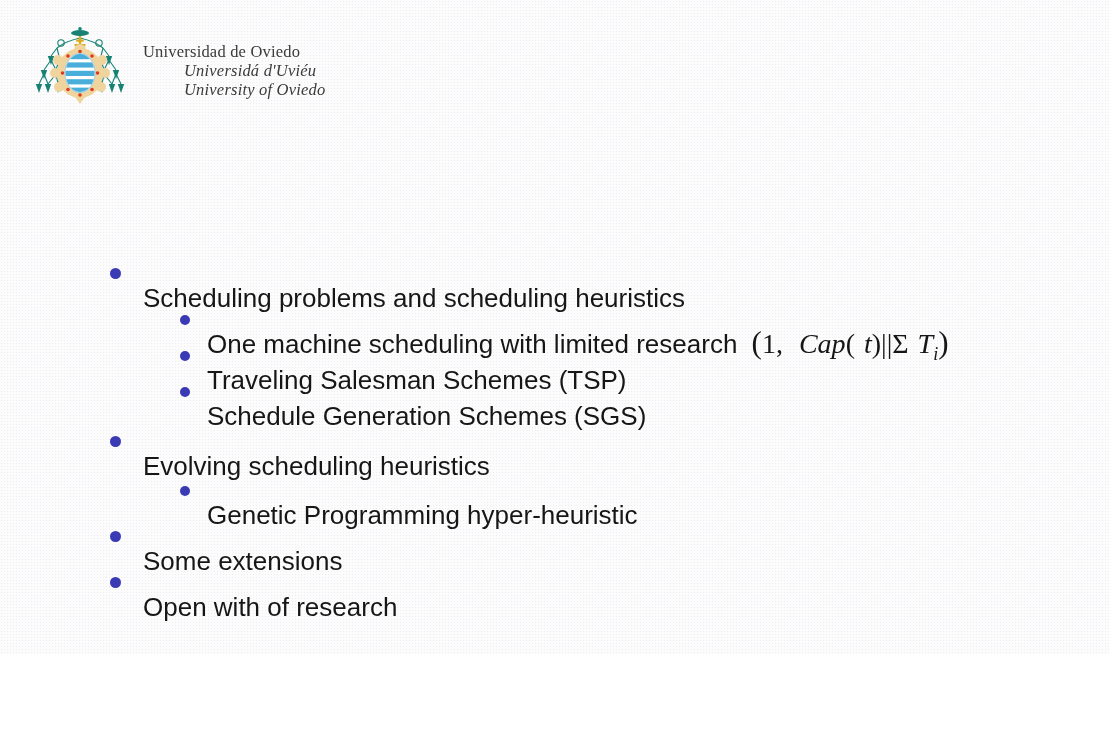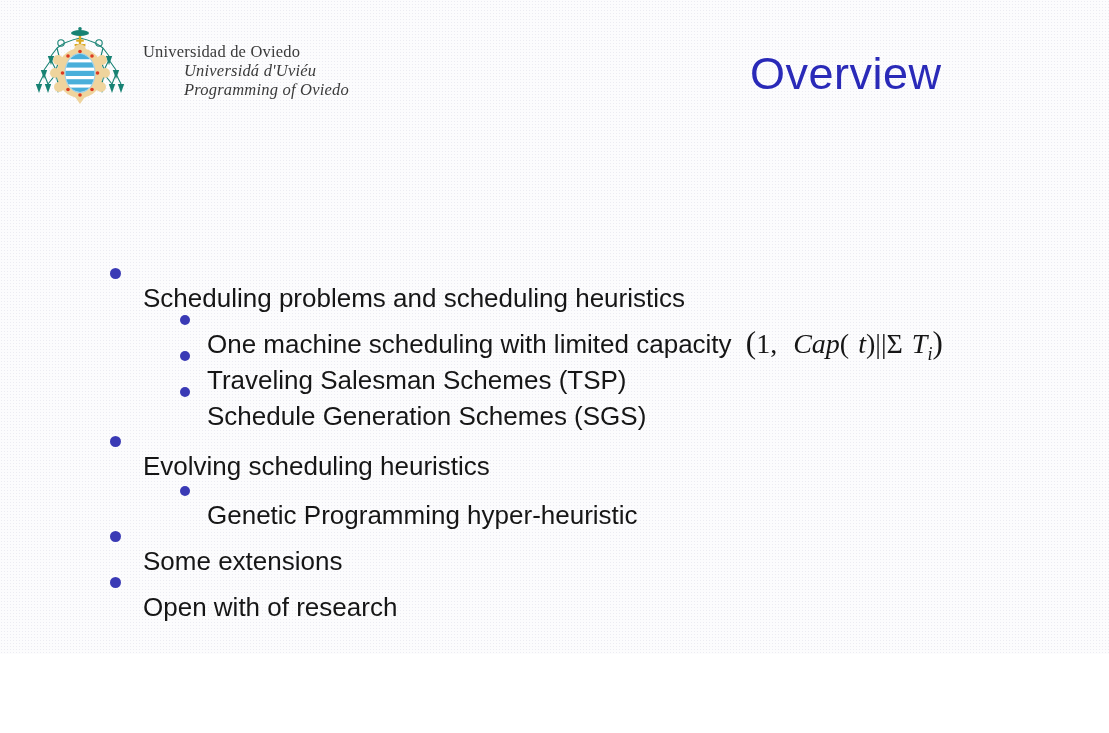--- a/index.html
+++ b/index.html
@@ -118,35 +118,34 @@
         <circle cx="57" cy="63.5" r="1.8"></circle>
           <circle cx="33" cy="63.5" r="1.8"></circle>
           <circle cx="45" cy="69" r="1.8"></circle>
       </g>
     </svg>
   </div>
 
   <div class="logo-text">
     <div class="logo-line">Universidad de Oviedo</div>
     <div class="logo-line italic">Universidá d'Uviéu</div>
-    <div class="logo-line italic">Programming of Oviedo</div>
+    <div class="logo-line italic">University of Oviedo</div>
   </div>
 
-  <div class="page-title">Overview</div>
 
   <div>
 
     <div class="row lvl1 r1">
       <span class="dot"></span>
       <span class="txt">Scheduling problems and scheduling heuristics</span>
     </div>
 
     <div class="row lvl2 r2">
       <span class="dot"></span>
-      <span class="txt">One machine scheduling with limited capacity</span>
+      <span class="txt">One machine scheduling with limited research</span>
       <span class="math">
         <span class="paren">(</span><span>1,</span>
         <span class="it">Cap</span><span>(</span><span class="it">t</span><span>)</span><span>||</span><span>Σ</span><span class="it">T</span><sub>i</sub><span class="paren">)</span>
       </span>
     </div>
 
     <div class="row lvl2 r3">
       <span class="dot"></span>
       <span class="txt">Traveling Salesman Schemes (TSP)</span>
     </div>

